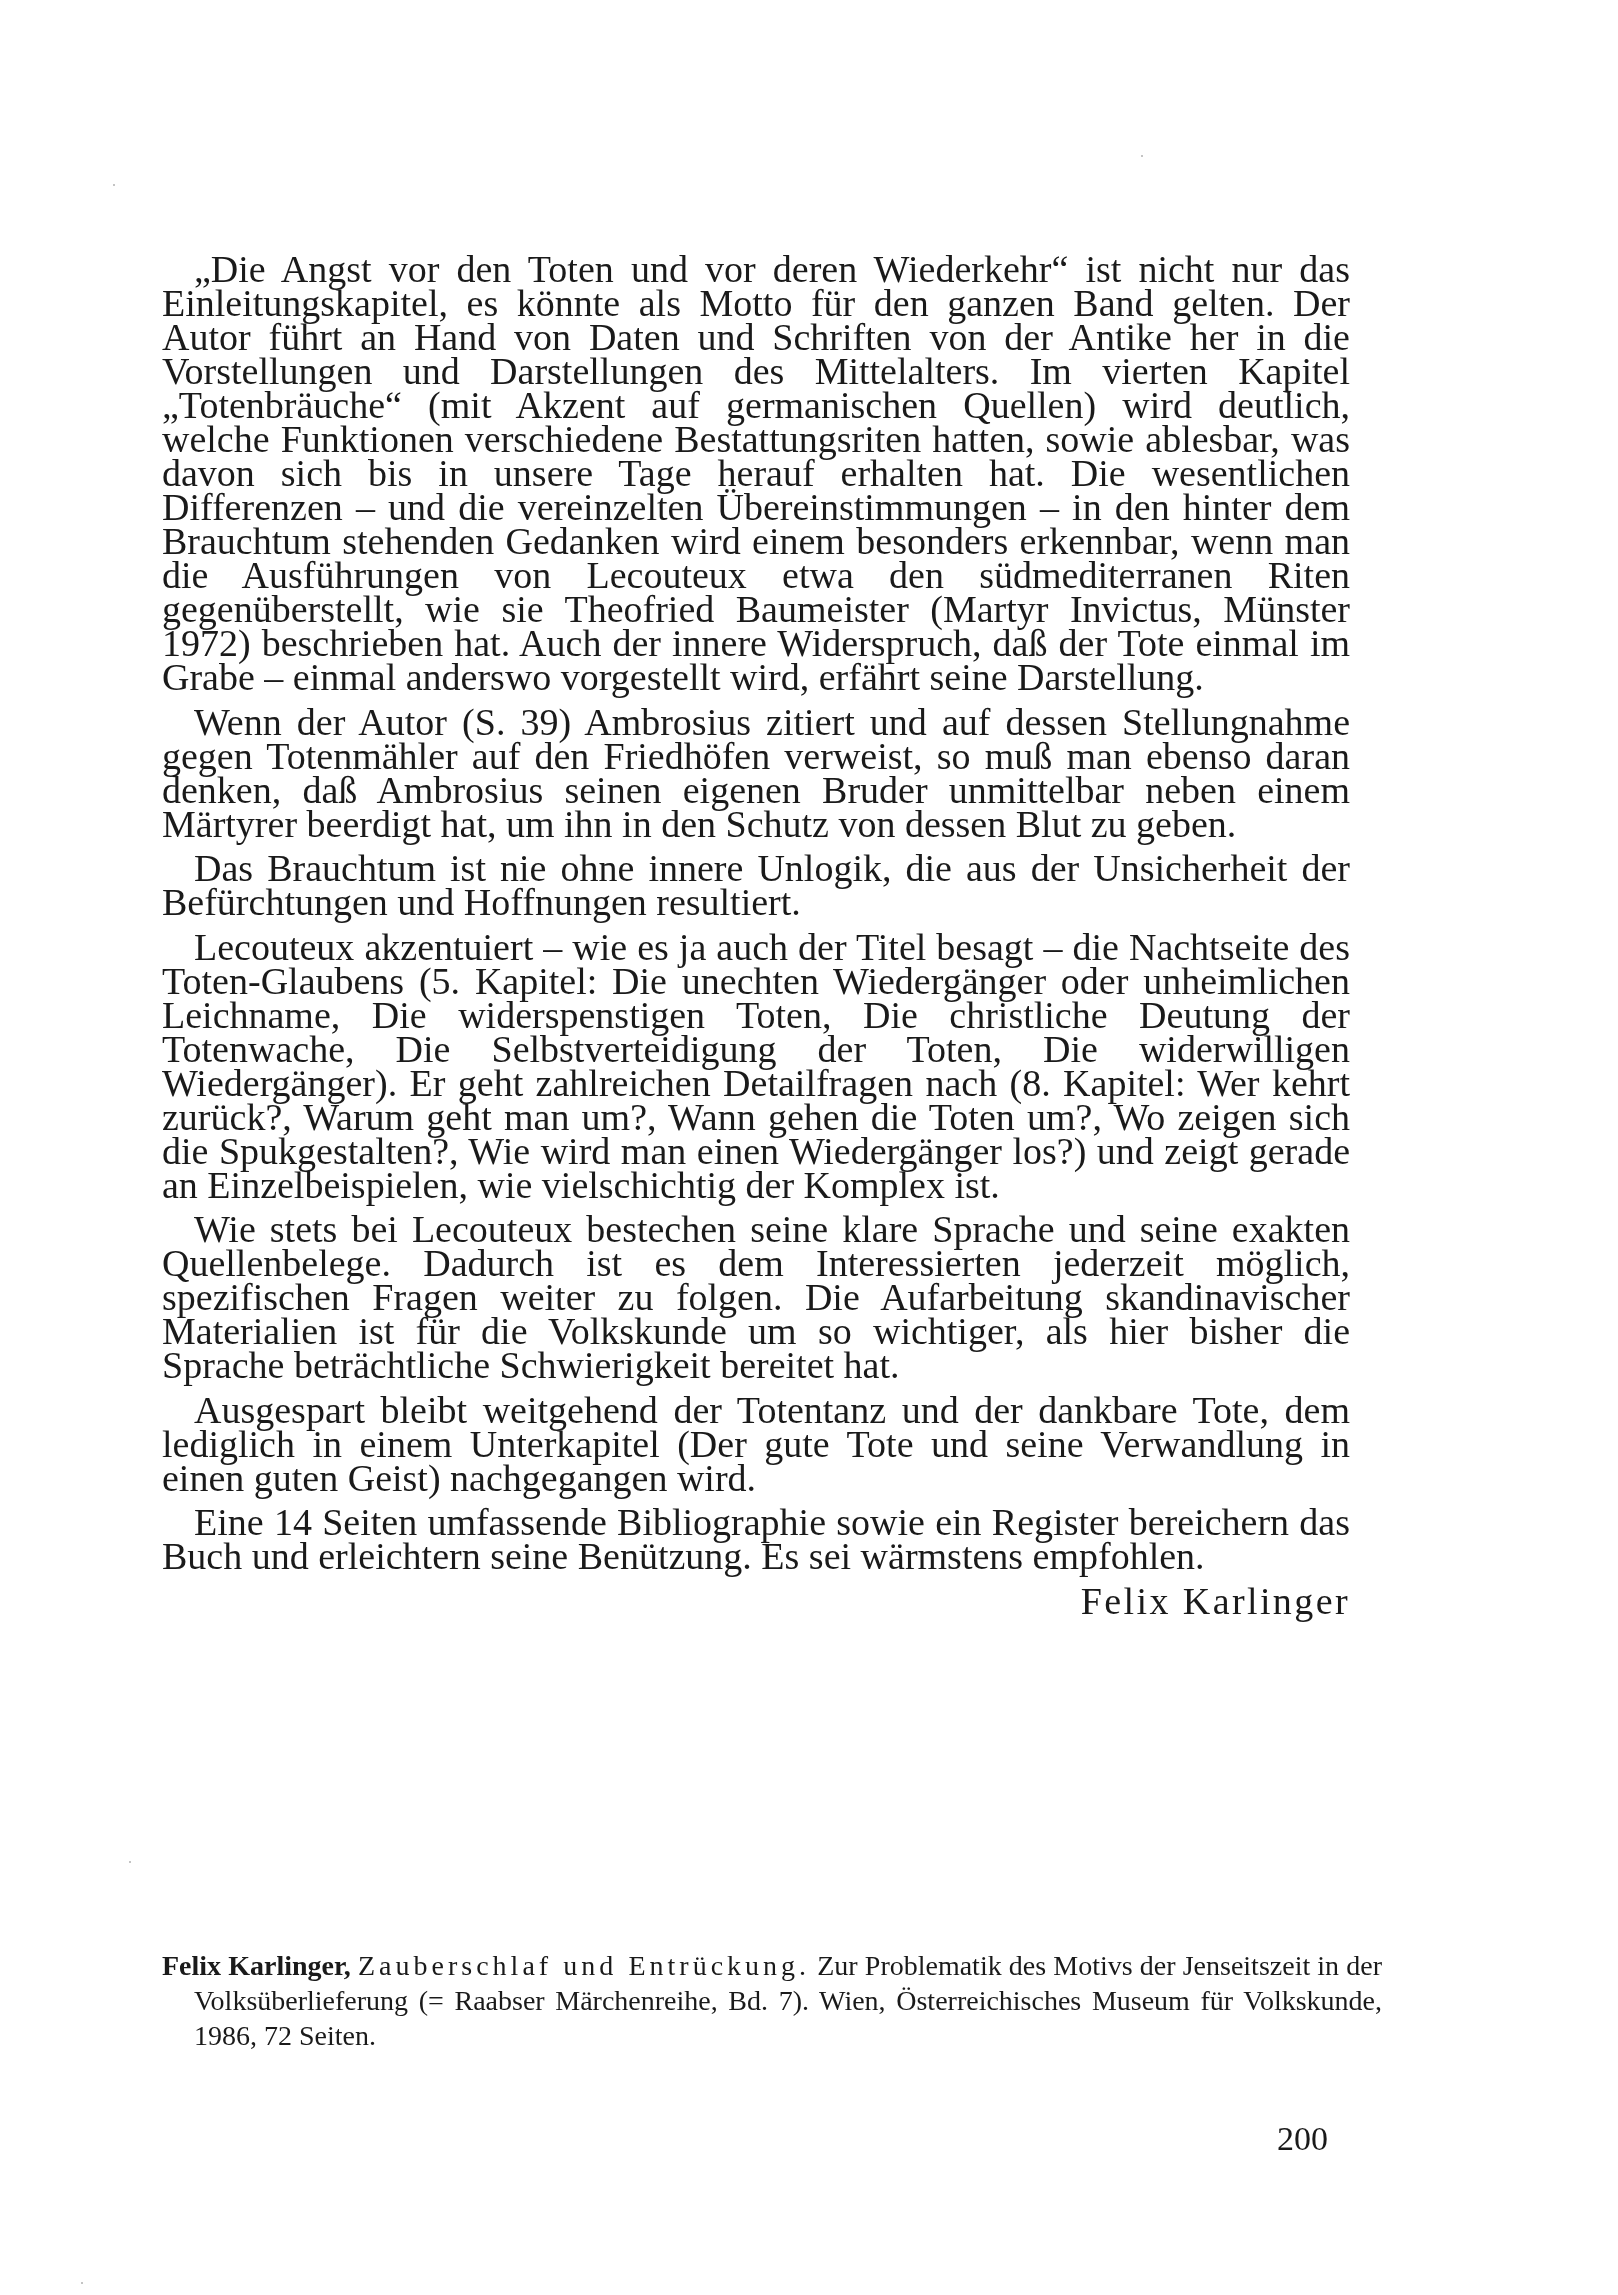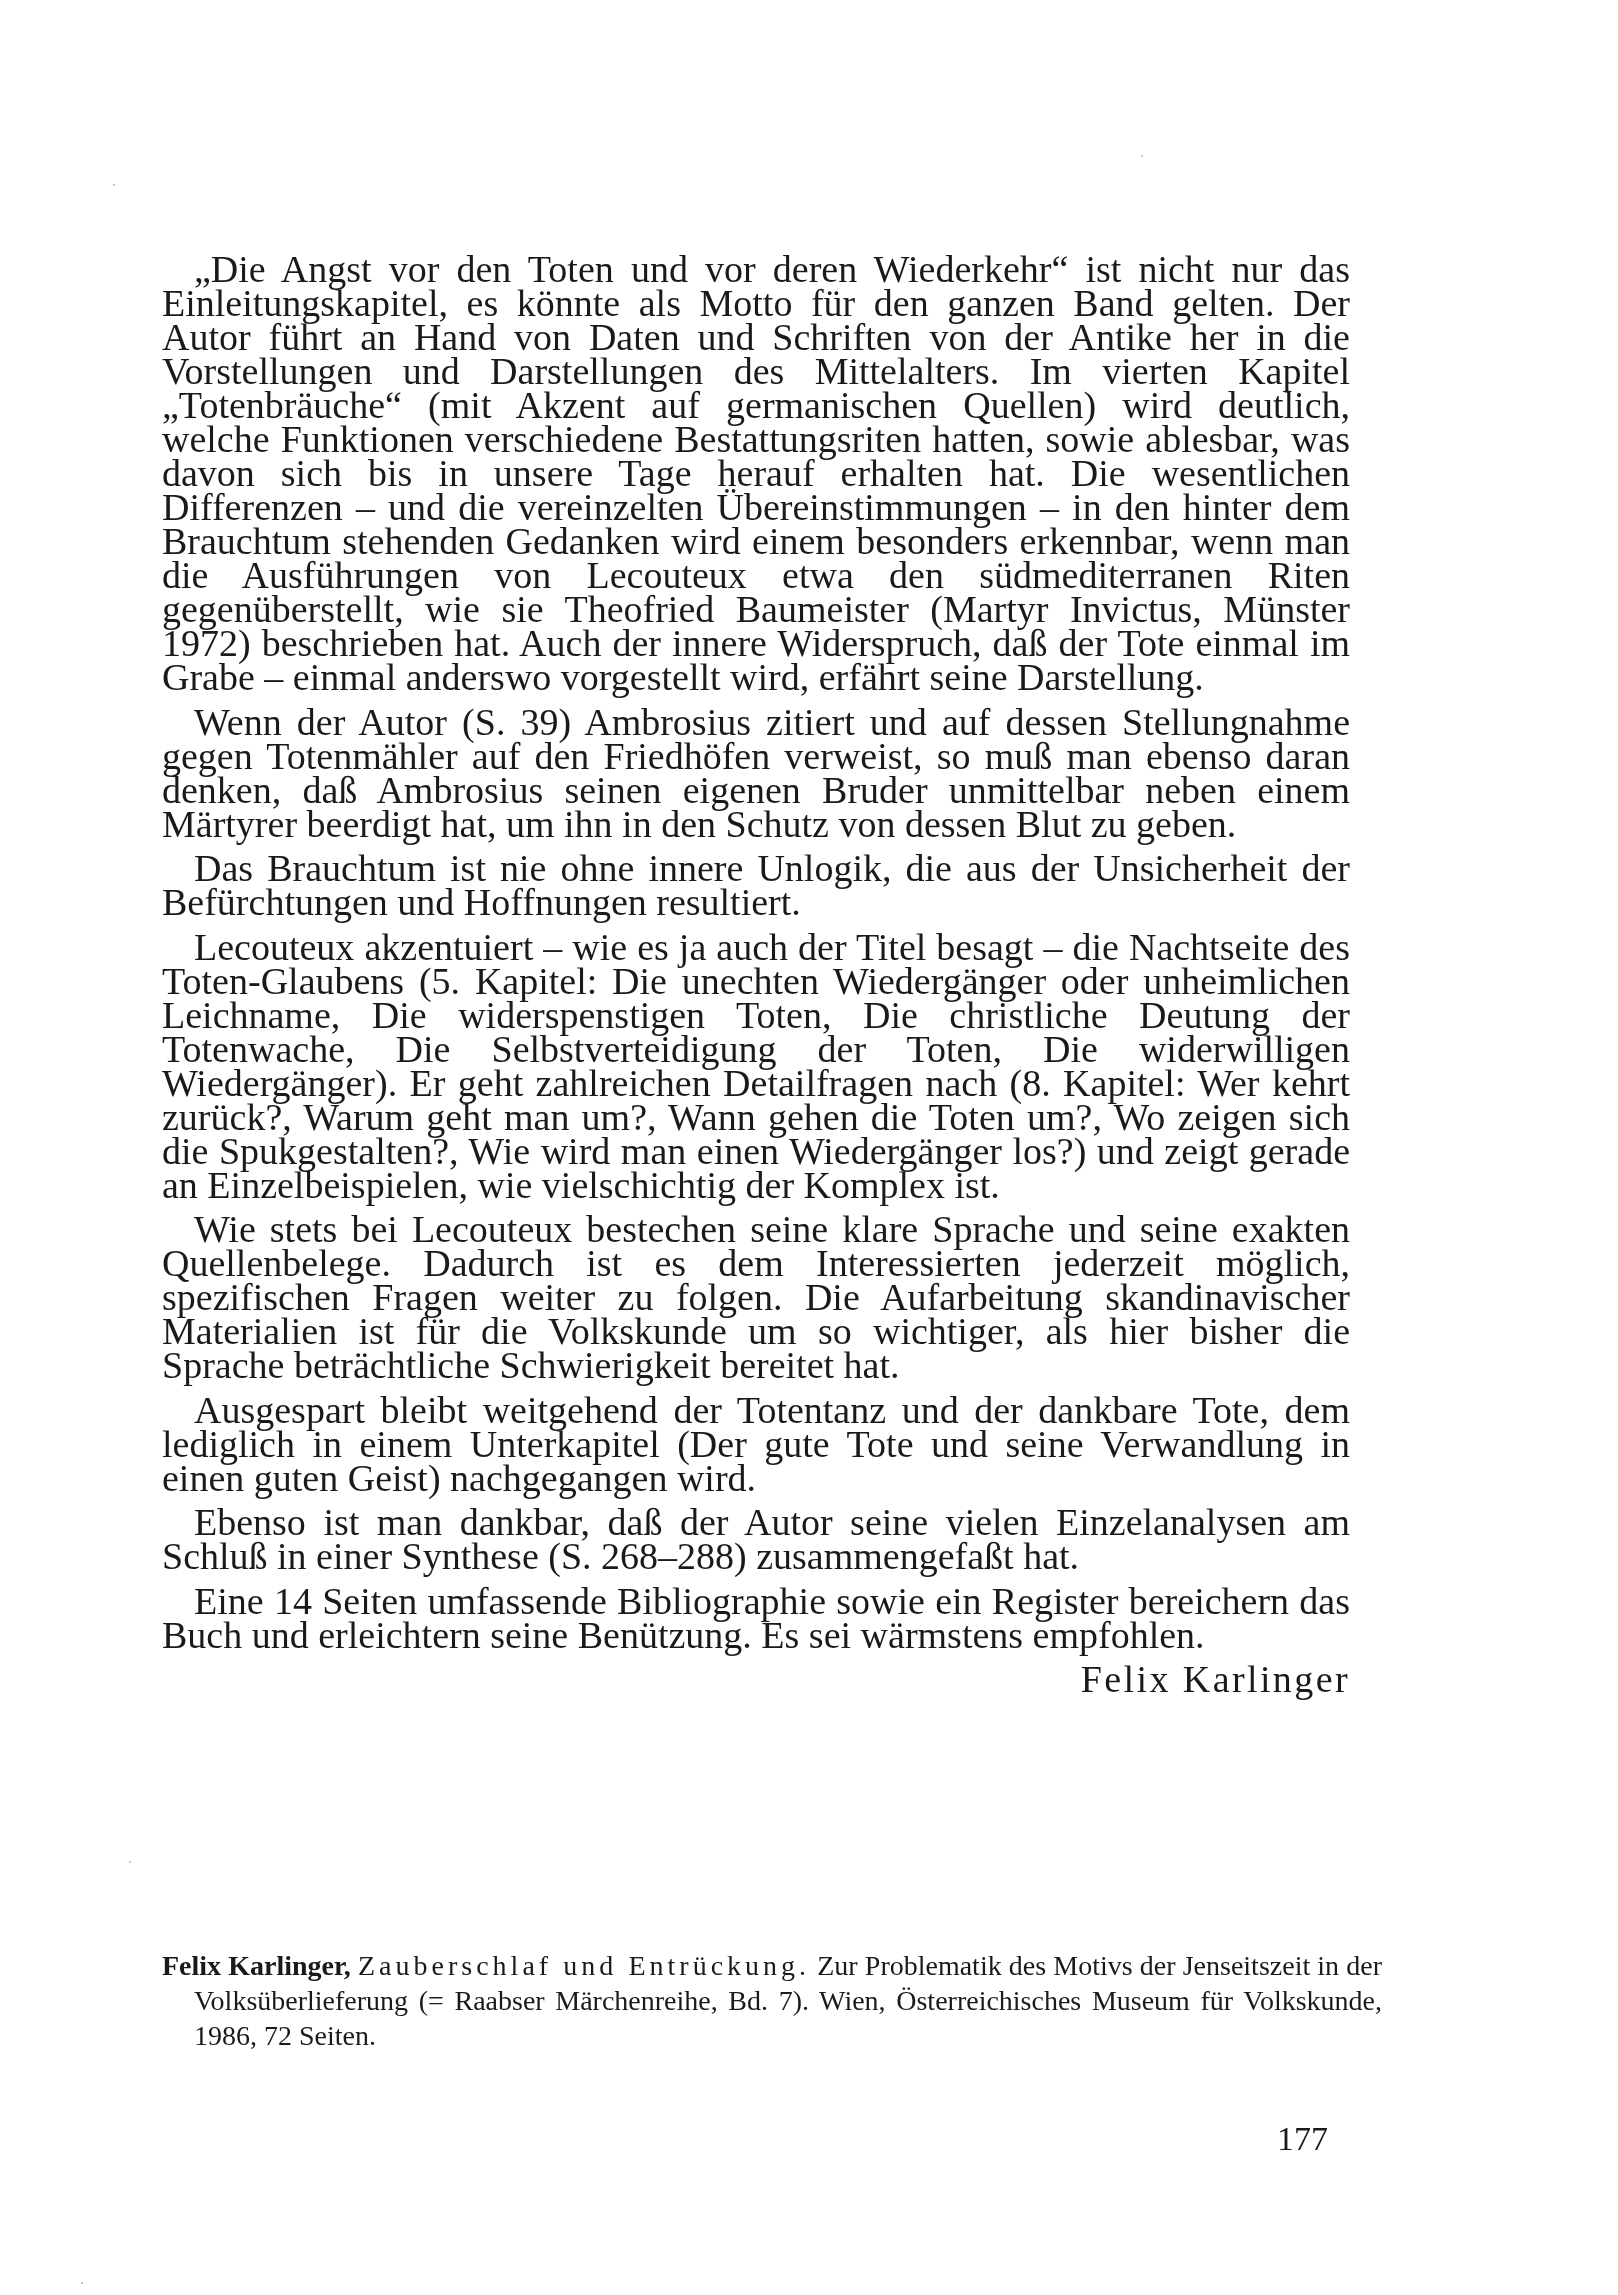--- a/index.html
+++ b/index.html
@@ -29,30 +29,29 @@
 </head>
 <body>
 
 <div class="page">
   <p class="para">„Die Angst vor den Toten und vor deren Wiederkehr“ ist nicht nur das Einleitungskapitel, es könnte als Motto für den ganzen Band gelten. Der Autor führt an Hand von Daten und Schriften von der Antike her in die Vorstellungen und Darstellungen des Mittelalters. Im vierten Kapitel „Totenbräuche“ (mit Akzent auf germanischen Quellen) wird deutlich, welche Funktionen verschiedene Bestattungsriten hatten, sowie ablesbar, was davon sich bis in unsere Tage herauf erhalten hat. Die wesentlichen Differenzen – und die vereinzelten Übereinstimmungen – in den hinter dem Brauchtum stehenden Gedanken wird einem besonders erkennbar, wenn man die Ausführungen von Lecouteux etwa den südmediterranen Riten gegenüberstellt, wie sie Theofried Baumeister (Martyr Invictus, Münster 1972) beschrieben hat. Auch der innere Widerspruch, daß der Tote einmal im Grabe – einmal anderswo vorgestellt wird, erfährt seine Darstellung.</p>
   <p class="para">Wenn der Autor (S. 39) Ambrosius zitiert und auf dessen Stellungnahme gegen Totenmähler auf den Friedhöfen verweist, so muß man ebenso daran denken, daß Ambrosius seinen eigenen Bruder unmittelbar neben einem Märtyrer beerdigt hat, um ihn in den Schutz von dessen Blut zu geben.</p>
   <p class="para">Das Brauchtum ist nie ohne innere Unlogik, die aus der Unsicherheit der Befürchtungen und Hoffnungen resultiert.</p>
   <p class="para">Lecouteux akzentuiert – wie es ja auch der Titel besagt – die Nachtseite des Toten-Glaubens (5. Kapitel: Die unechten Wiedergänger oder unheimlichen Leichname, Die widerspenstigen Toten, Die christliche Deutung der Totenwache, Die Selbstverteidigung der Toten, Die widerwilligen Wiedergänger). Er geht zahlreichen Detailfragen nach (8. Kapitel: Wer kehrt zurück?, Warum geht man um?, Wann gehen die Toten um?, Wo zeigen sich die Spukgestalten?, Wie wird man einen Wiedergänger los?) und zeigt gerade an Einzelbeispielen, wie vielschichtig der Komplex ist.</p>
   <p class="para">Wie stets bei Lecouteux bestechen seine klare Sprache und seine exakten Quellenbelege. Dadurch ist es dem Interessierten jederzeit möglich, spezifischen Fragen weiter zu folgen. Die Aufarbeitung skandinavischer Materialien ist für die Volkskunde um so wichtiger, als hier bisher die Sprache beträchtliche Schwierigkeit bereitet hat.</p>
   <p class="para">Ausgespart bleibt weitgehend der Totentanz und der dankbare Tote, dem lediglich in einem Unterkapitel (Der gute Tote und seine Verwandlung in einen guten Geist) nachgegangen wird.</p>
-  <p class="para">Ebenso ist man dankbar, daß der Autor seine vielen Einzelanalysen am Schluß in einer Synthese (S. 268–288) zusammengefaßt hat.</p>
   <p class="para">Eine 14 Seiten umfassende Bibliographie sowie ein Register bereichern das Buch und erleichtern seine Benützung. Es sei wärmstens empfohlen.</p>
   <div class="signature">Felix Karlinger</div>
 </div>
 
 <div class="review-head">
   <span class="author">Felix Karlinger,</span>
   <span class="title-spaced">Zauberschlaf und Entrückung.</span>
   <span>Zur Problematik des Motivs der Jenseitszeit in der Volksüberlieferung (= Raabser Märchenreihe, Bd. 7). Wien, Österreichisches Museum für Volkskunde, 1986, 72 Seiten.</span>
 </div>
 
-<div class="page-number">177</div>
+<div class="page-number">200</div>
 
 <span class="speck" style="left:1141px;top:155px;"></span>
 <span class="speck" style="left:113px;top:184px;"></span>
 <span class="speck" style="left:129px;top:1861px;"></span>
 <span class="speck" style="left:81px;top:2282px;"></span>
 
 
 </body></html>

